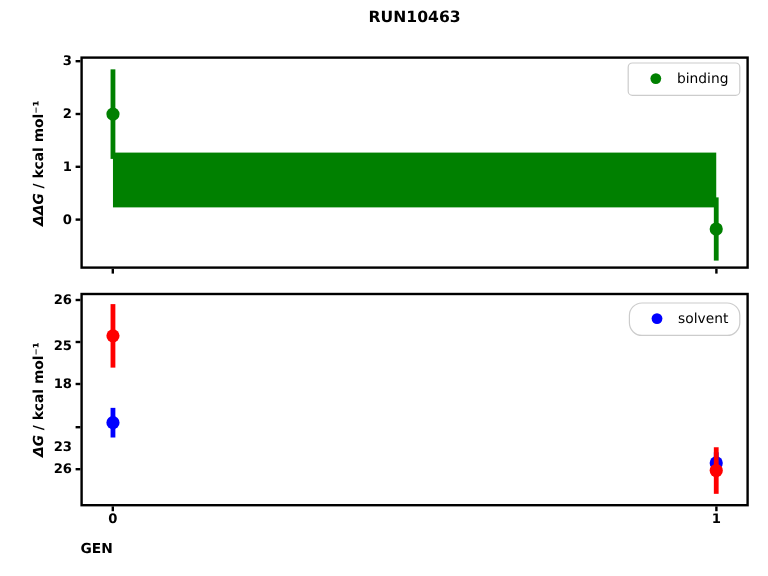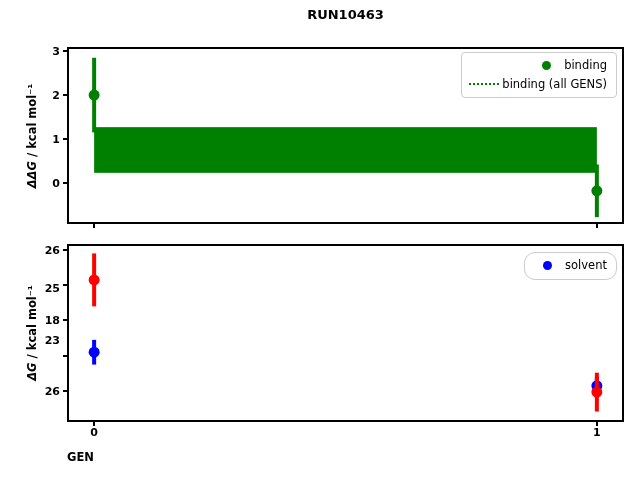--- a/index.html
+++ b/index.html
@@ -76,26 +76,20 @@
         <line x1="527.8636363636364" x2="527.8636363636364" y1="168.17005076142132" y2="115.47969543147208" stroke="#008000" stroke-width="4"></line>
         <circle cx="527.8636363636364" cy="141.8248730964467" r="5.5" fill="#008000"></circle>
       </svg>
     <div class="legend" id="legend-top">
       <div class="legend-row">
         <span class="lmarker">
             <span class="dot" style="background: rgb(0, 128, 0);"></span>
           </span>
         <span class="ltext">binding</span>
       </div>
-      <div class="legend-row">
-        <span class="lmarker">
-            <span class="dline" style="border-top-color: rgb(0, 128, 0);"></span>
-          </span>
-        <span class="ltext">binding (all GENS)</span>
-      </div>
     </div>
   <div class="ytick" style="top: 132.921px;"></div>
       <div class="yticklabel" style="top: 133.921px;">0</div>
       <div class="ytick" style="top: 89.0127px;"></div>
       <div class="yticklabel" style="top: 90.0127px;">1</div>
       <div class="ytick" style="top: 45.1041px;"></div>
       <div class="yticklabel" style="top: 46.1041px;">2</div>
       <div class="ytick" style="top: 1.19543px;"></div>
       <div class="yticklabel" style="top: 2.19543px;">3</div>
       <div class="xtick" style="left: 24.1364px;"></div>
@@ -117,21 +111,21 @@
       <div class="legend-row">
         <span class="lmarker">
             <span class="dot" style="background: rgb(0, 0, 255);"></span>
           </span>
         <span class="ltext">solvent</span>
       </div>
     </div>
   <div class="ytick" style="top: 144.059px;"></div>
       <div class="yticklabel" style="top: 145.059px;">26</div>
       <div class="ytick" style="top: 108.765px;"></div>
-      <div class="yticklabel" style="top: 94px;">23</div>
+      <div class="yticklabel" style="top: 126px;">23</div>
       <div class="ytick" style="top: 73.4706px;"></div>
       <div class="yticklabel" style="top: 74.4706px;">18</div>
       <div class="ytick" style="top: 38.1765px;"></div>
       <div class="yticklabel" style="top: 42px;">25</div>
       <div class="ytick" style="top: 2.88235px;"></div>
       <div class="yticklabel" style="top: 3.88235px;">26</div>
       <div class="xtick" style="left: 24.1364px;"></div>
       <div class="xticklabel" style="left: 25.1364px;">0</div>
       <div class="xtick" style="left: 526.864px;"></div>
       <div class="xticklabel" style="left: 527.864px;">1</div>

